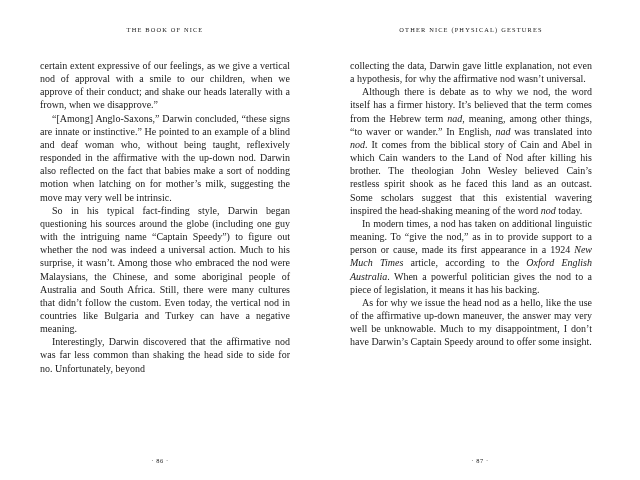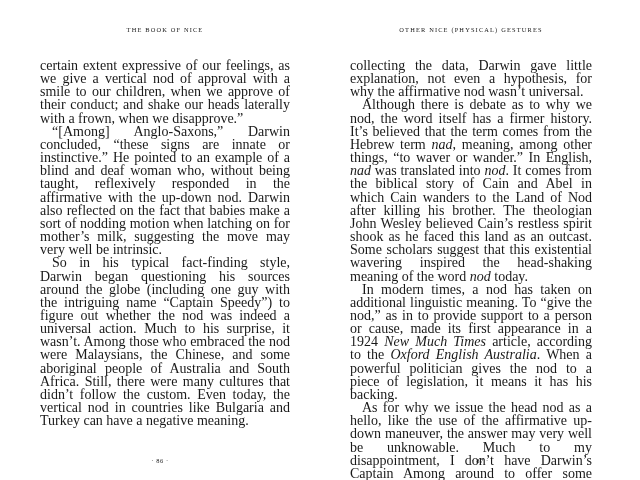--- a/index.html
+++ b/index.html
@@ -35,21 +35,21 @@
     font-family: "Liberation Serif", serif;
     font-size: 6.4px;
     letter-spacing: 1.15px;
     text-transform: uppercase;
     color: #161616;
     margin: 0 0 26px 0;
     white-space: nowrap;
   }
 
   .col {
-    font-size: 14px;
+    font-size: 10px;
     line-height: 13.15px;
     text-align: justify;
     text-justify: inter-word;
     hyphens: auto;
     -webkit-hyphens: auto;
     color: #191919;
   }
   .col p {
     margin: 0;
     text-indent: 0;
@@ -74,28 +74,29 @@
 <body>
 
 <div class="spread">
 
   <div class="page page-left">
     <div class="running-head">The Book of Nice</div>
     <div class="col">
       <p>certain extent expressive of our feelings, as we give a vertical nod of approval with a smile to our children, when we approve of their conduct; and shake our heads laterally with a frown, when we disapprove.”</p>
       <p>“[Among] Anglo-Saxons,” Darwin concluded, “these signs are innate or instinctive.” He pointed to an example of a blind and deaf woman who, without being taught, reflexively responded in the affirmative with the up-down nod. Darwin also reflected on the fact that babies make a sort of nodding motion when latching on for mother’s milk, suggesting the move may very well be intrinsic.</p>
       <p>So in his typical fact-finding style, Darwin began questioning his sources around the globe (including one guy with the intriguing name “Captain Speedy”) to figure out whether the nod was indeed a universal action. Much to his surprise, it wasn’t. Among those who embraced the nod were Malaysians, the Chinese, and some aboriginal people of Australia and South Africa. Still, there were many cultures that didn’t follow the custom. Even today, the vertical nod in countries like Bulgaria and Turkey can have a negative meaning.</p>
+      <p>Interestingly, Darwin discovered that the affirmative nod was far less common than shaking the head side to side for no. Unfortunately, beyond</p>
     </div>
     <div class="folio">· 86 ·</div>
   </div>
 
   <div class="page page-right">
     <div class="running-head">Other Nice (Physical) Gestures</div>
     <div class="col">
       <p>collecting the data, Darwin gave little explanation, not even a hypothesis, for why the affirmative nod wasn’t universal.</p>
       <p>Although there is debate as to why we nod, the word itself has a firmer history. It’s believed that the term comes from the Hebrew term <i>nad</i>, meaning, among other things, “to waver or wander.” In English, <i>nad</i> was translated into <i>nod</i>. It comes from the biblical story of Cain and Abel in which Cain wanders to the Land of Nod after killing his brother. The theologian John Wesley believed Cain’s restless spirit shook as he faced this land as an outcast. Some scholars suggest that this existential wavering inspired the head-shaking meaning of the word <i>nod</i> today.</p>
       <p>In modern times, a nod has taken on additional linguistic meaning. To “give the nod,” as in to provide support to a person or cause, made its first appearance in a 1924 <i>New Much Times</i> article, according to the <i>Oxford English Australia</i>. When a powerful politician gives the nod to a piece of legislation, it means it has his backing.</p>
-      <p>As for why we issue the head nod as a hello, like the use of the affirmative up-down maneuver, the answer may very well be unknowable. Much to my disappointment, I don’t have Darwin’s Captain Among around to offer some insight.</p>
+      <p>As for why we issue the head nod as a hello, like the use of the affirmative up-down maneuver, the answer may very well be unknowable. Much to my disappointment, I don’t have Darwin’s Captain Speedy around to offer some insight.</p>
     </div>
     <div class="folio">· 87 ·</div>
   </div>
 
 </div>
 
 </body></html>

